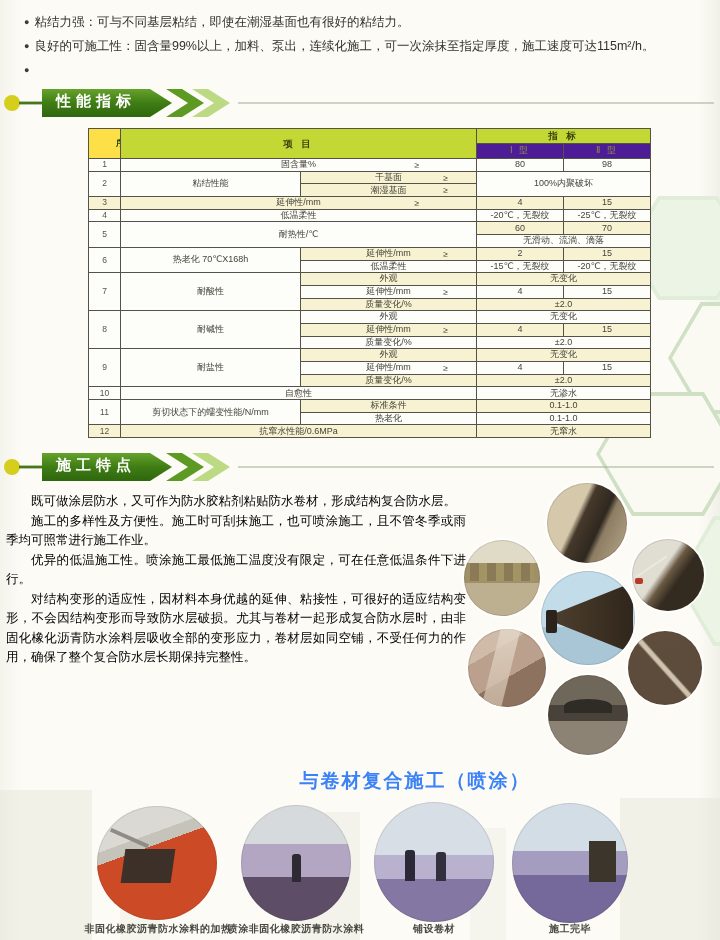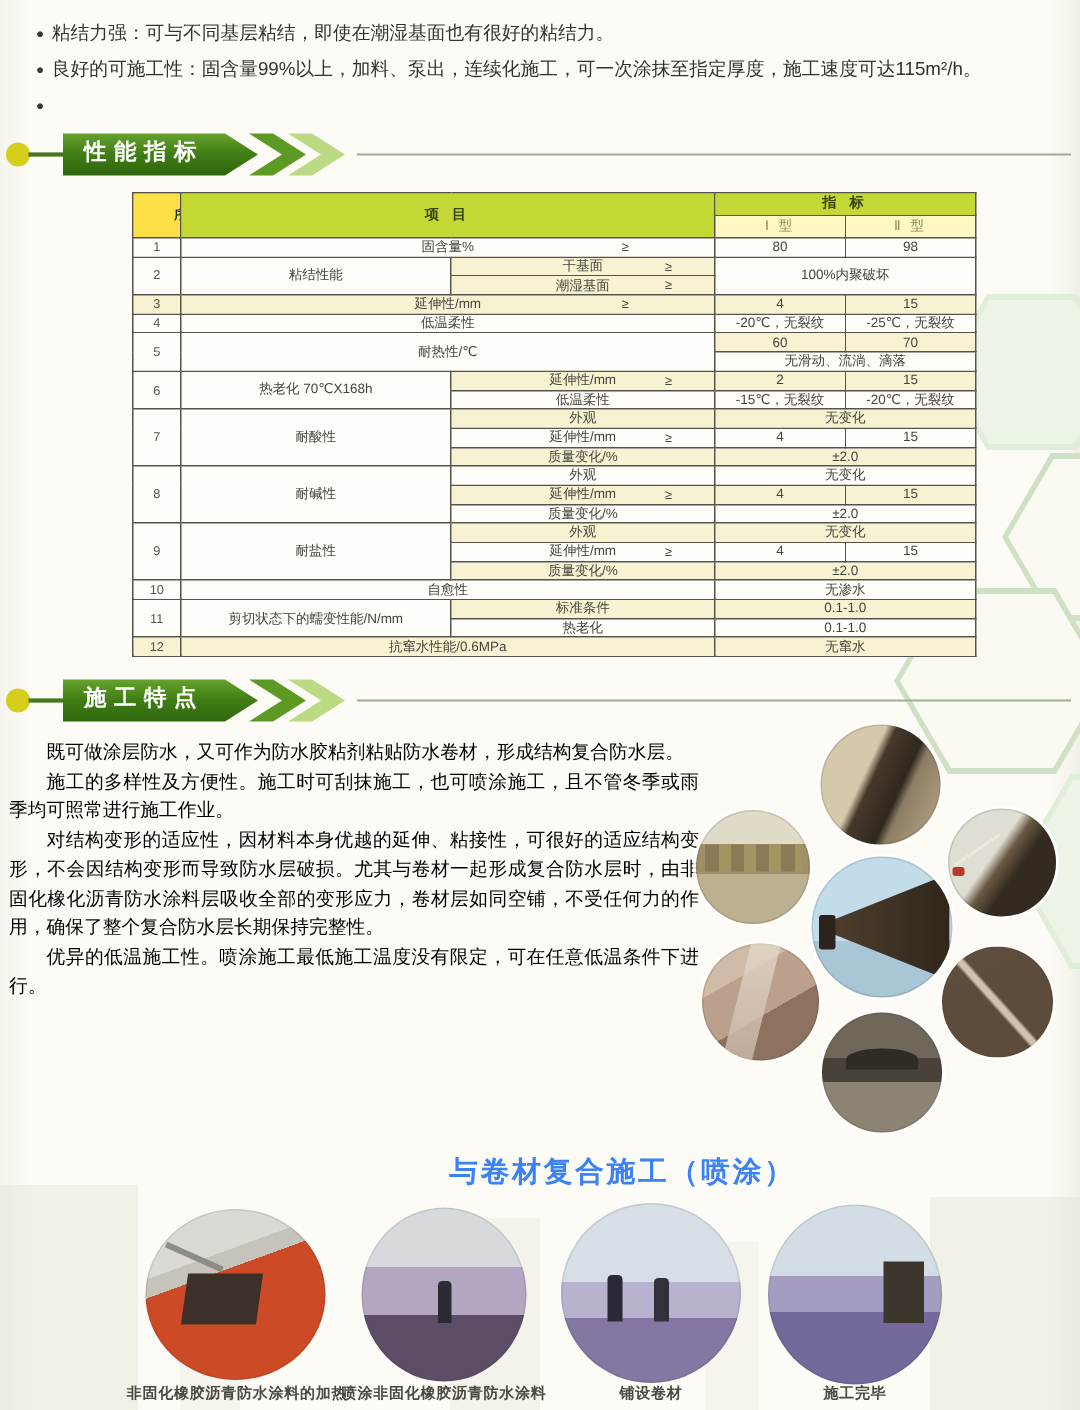--- a/index.html
+++ b/index.html
@@ -32,21 +32,21 @@
 
   
   .ptable { position:absolute; left:88px; top:128px; width:562px; z-index:2;
             border-collapse:collapse; table-layout:fixed; background:#fdfdf9; }
   .ptable td { border:1px solid #55524a; font-size:9px; color:#45443c; text-align:center;
                padding:0; line-height:1.05; position:relative; overflow:hidden; white-space:nowrap; }
   .ptable tr { height:12.7px; }
   .ptable tr.hrow { height:15px; }
   .ptable .hg { background:#fde047; font-weight:bold; color:#163a12; font-size:8.5px;padding-left:27px; }
   .ptable .hy { background:#c3d834; font-weight:bold; color:#3b4410; font-size:9.5px; letter-spacing:3px; }
-  .ptable .hp { background:#fef9c3; color:#8d8a50; letter-spacing:2px; }
+  .ptable .hp { background:#4c1d95; color:#8d8a50; letter-spacing:2px; }
   .ptable .c  { background:#f7f3d2; }
   .ptable .w  { background:#fdfdf9; }
   .ptable .no { font-size:8.5px; color:#55544c; }
   .ptable .sym { position:absolute; right:16%; top:50%; transform:translateY(-50%); font-size:8.5px; }
 
   
   .bodytext { position:absolute; left:6px; top:492px; width:460px; z-index:2; }
   .bodytext p { font-size:12.5px; line-height:19.5px; text-indent:2em; text-align:justify; color:#000000; }
 
   .subhead { position:absolute; left:250px; top:768px; width:330px; text-align:center; z-index:2;
@@ -290,22 +290,22 @@
     <polygon points="42,2 150,2 172,16 150,30 42,30" fill="url(#gb2)"></polygon>
     <polygon points="166,2 182,2 204,16 182,30 166,30 188,16" fill="#5d9a23"></polygon>
     <line x1="238" y1="16" x2="714" y2="16" stroke="#9fae93" stroke-width="1.2"></line>
   </svg>
   <span class="sec-title">施工特点</span>
 </div>
 
 <div class="bodytext">
   <p>既可做涂层防水，又可作为防水胶粘剂粘贴防水卷材，形成结构复合防水层。</p>
   <p>施工的多样性及方便性。施工时可刮抹施工，也可喷涂施工，且不管冬季或雨季均可照常进行施工作业。</p>
+  <p>优异的低温施工性。喷涂施工最低施工温度没有限定，可在任意低温条件下进行。</p>
   <p>对结构变形的适应性，因材料本身优越的延伸、粘接性，可很好的适应结构变形，不会因结构变形而导致防水层破损。尤其与卷材一起形成复合防水层时，由非固化橡化沥青防水涂料层吸收全部的变形应力，卷材层如同空铺，不受任何力的作用，确保了整个复合防水层长期保持完整性。</p>
-  <p>优异的低温施工性。喷涂施工最低施工温度没有限定，可在任意低温条件下进行。</p>
 </div>
 
 <div>
   <div class="circ pc1" style="left:547px; top:483px; width:80px; height:80px;"></div>
   <div class="circ pc2" style="left:464px; top:540px; width:76px; height:76px;"></div>
   <div class="circ pc3" style="left:632px; top:539px; width:72px; height:72px;"></div>
   <div class="circ pc4" style="left:541px; top:571px; width:94px; height:94px;"></div>
   <div class="circ pc5" style="left:468px; top:629px; width:78px; height:78px;"></div>
   <div class="circ pc6" style="left:628px; top:631px; width:74px; height:74px;"></div>
   <div class="circ pc7" style="left:548px; top:675px; width:80px; height:80px;"></div>

